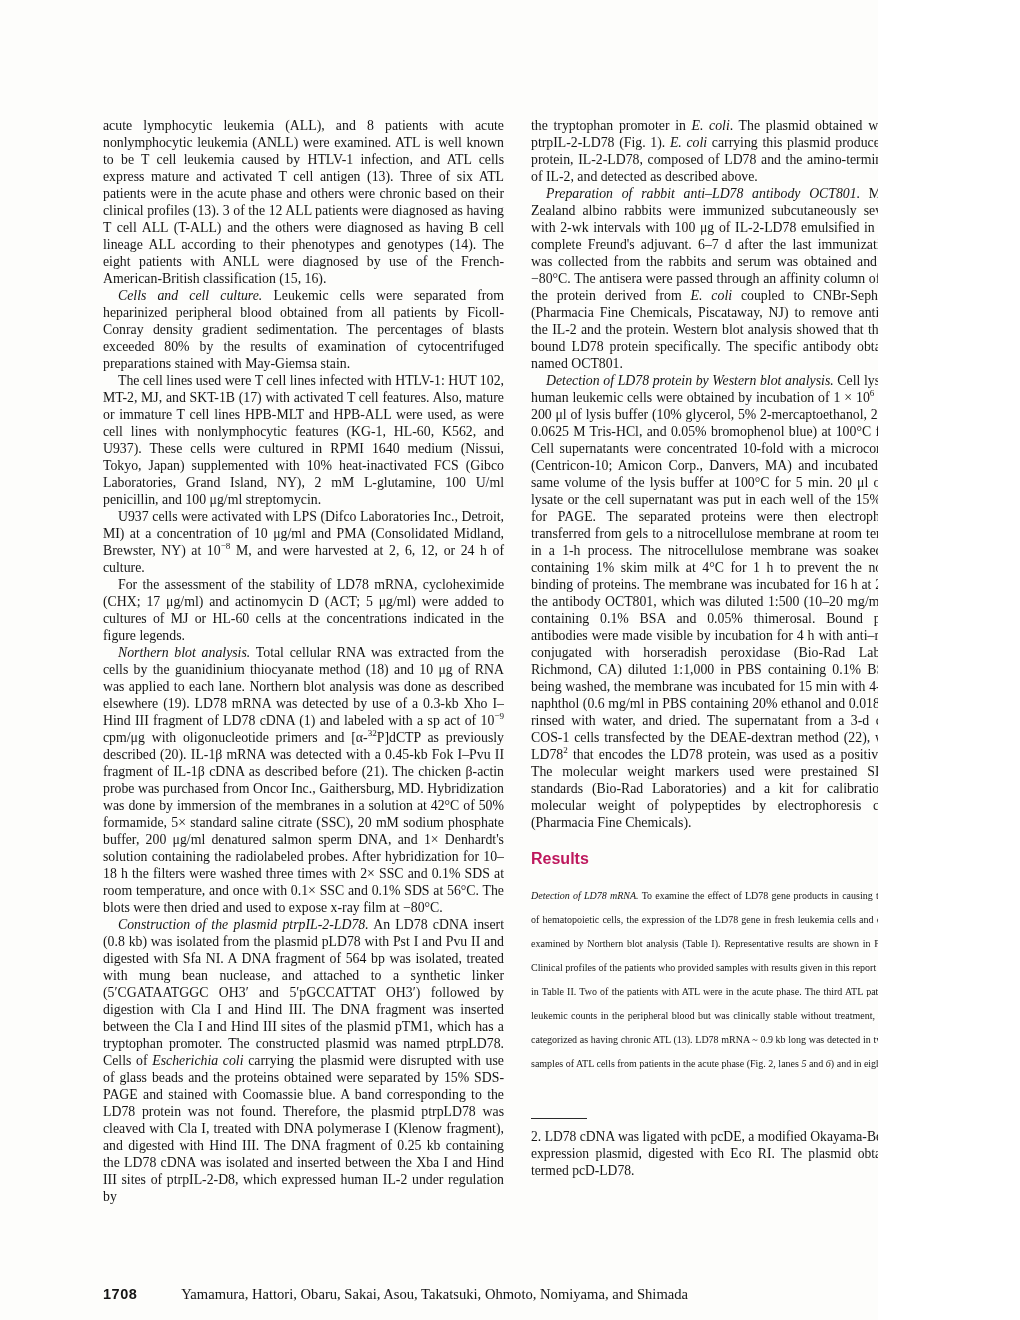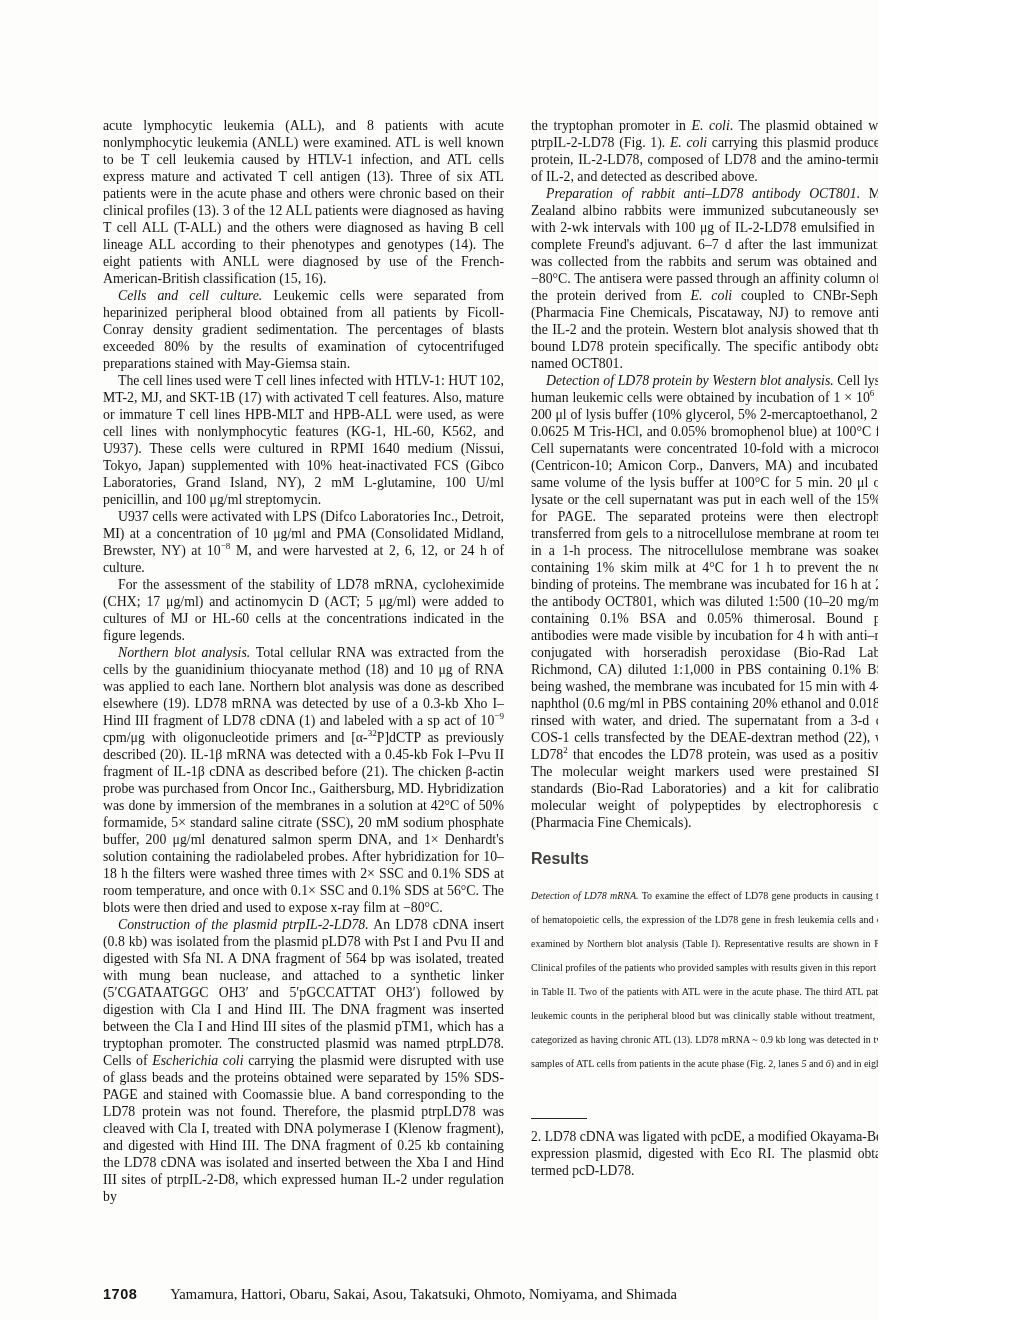--- a/index.html
+++ b/index.html
@@ -32,42 +32,42 @@
     margin: 0;
     text-align: justify;
   }
   p.indent { text-indent: 15px; }
   sup, sub { font-size: 0.66em; line-height: 0; }
   h2.results-heading {
     font-family: "Liberation Sans", sans-serif;
     font-size: 16px;
     font-weight: bold;
     margin: 19px 0 16px 0;
-    color: #404040;
+    color: #be185d;
   }
   .footnote { margin-top: 42px; }
   .footnote-rule {
     width: 56px;
     border: 0;
     border-top: 1.3px solid #2a2a2a;
     margin: 0 0 9px 0;
   }
   .footnote p {
     font-size: 13.6px;
     line-height: 17px;
     margin: 0;
     text-align: justify;
   }
   .footer {
     position: absolute;
     left: 103px;
     top: 1286px;
     display: flex;
     align-items: baseline;
-    gap: 33px;
+    gap: 44px;
   }
   .page-number {
     font-family: "Liberation Sans", sans-serif;
     font-weight: bold;
     font-size: 14.5px;
     letter-spacing: 0.5px;
   }
   .authors {
     font-size: 14.6px;
   }

